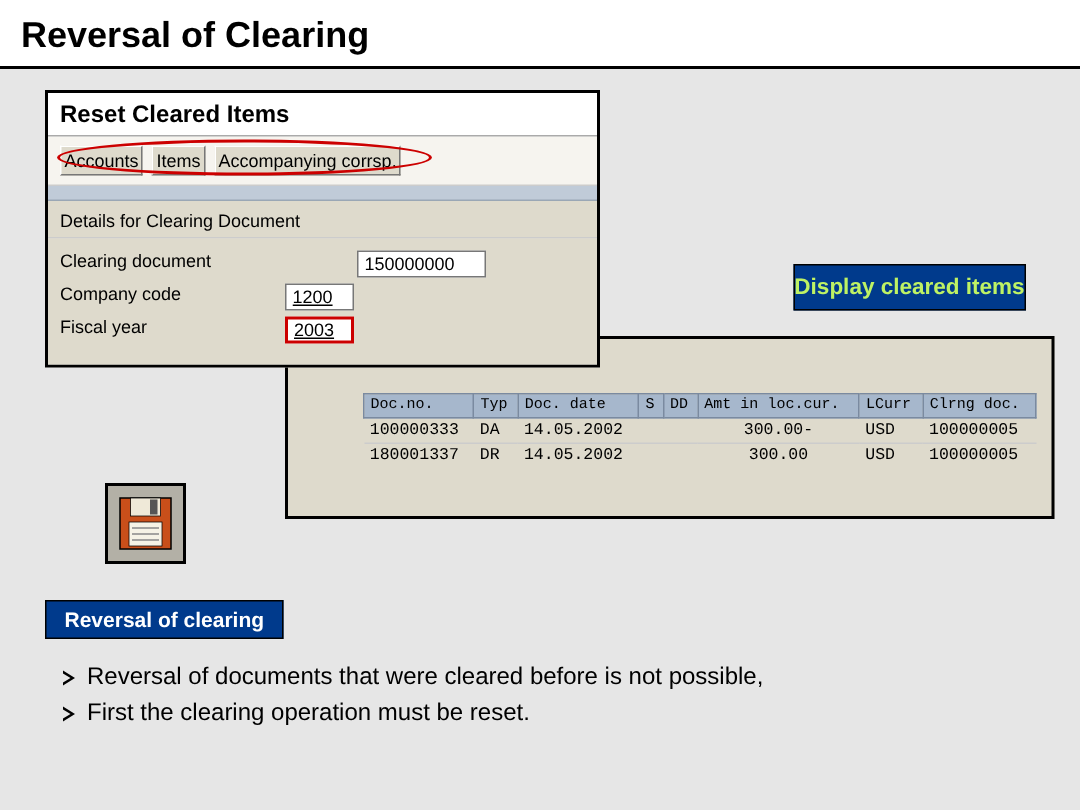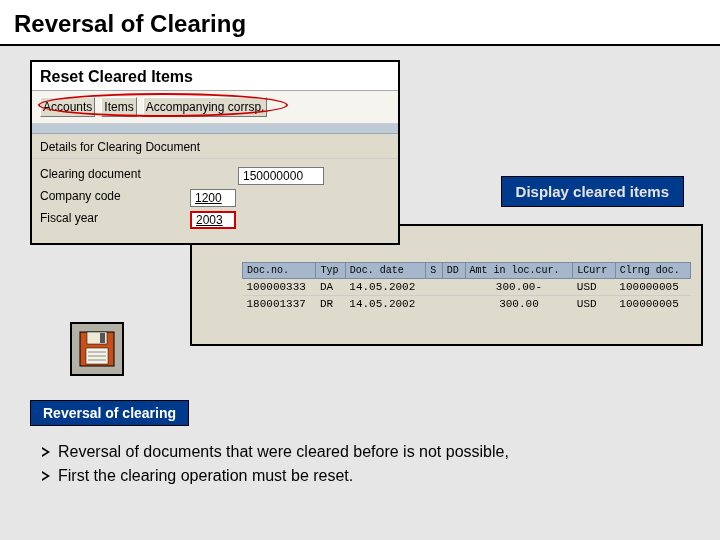--- a/index.html
+++ b/index.html
@@ -99,23 +99,23 @@
   .finput.w2 { width: 46px; text-decoration: underline; }
   .finput.hl {
     border: 2px solid #cc0000;
   }
   
   .display-badge {
     position: absolute;
     right: 36px;
     top: 130px;
     background: #003a8c;
-    color: #e5e5e5;
+    color: #bef264;
     font-weight: bold;
-    padding: 6px 14px;
+    padding: 6px 0;
     font-size: 15px;
     border: 1px solid #000;
     z-index: 5;
   }
   
   .back-block {
     position: absolute;
     left: 190px;
     top: 178px;
     width: 513px;

